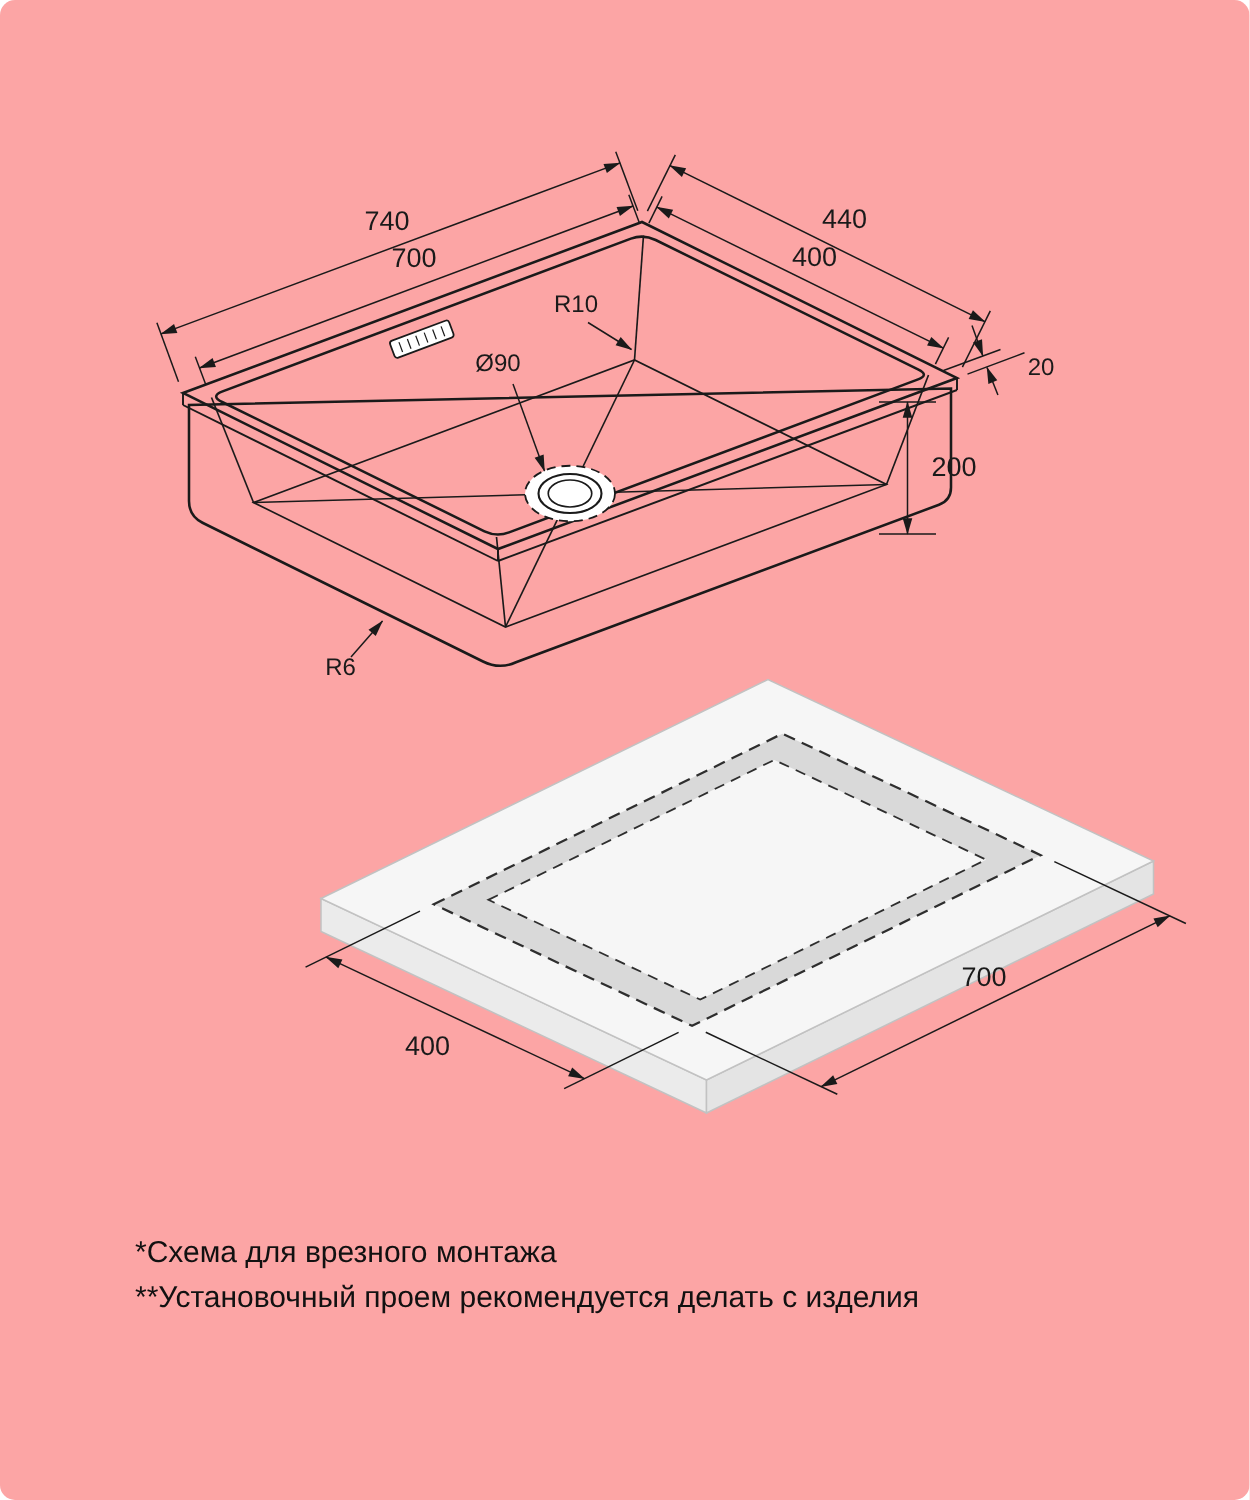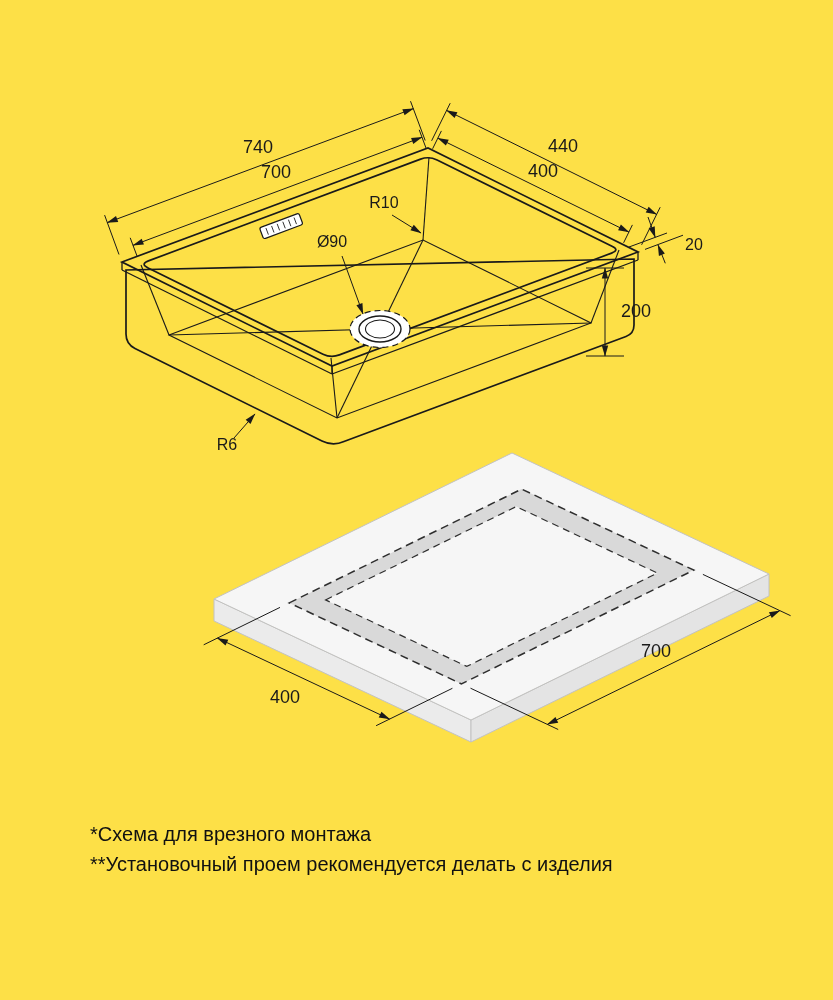--- a/index.html
+++ b/index.html
@@ -1,16 +1,16 @@
 <!DOCTYPE html>
 <html><head>
 <meta charset="utf-8">
 <style>
   html,body{margin:0;padding:0;background:#ffffff;}
-  .canvas{width:833px;height:1000px;background:#fde047;position:relative;overflow:hidden;}
+  .canvas{width:833px;height:1000px;background:#fca5a5;position:relative;overflow:hidden;border-radius:10px;}
   svg{display:block;}
   svg text{fill:#1a1a1a;font-family:"Liberation Sans",sans-serif;}
   .dimnum{font-size:18px;}
   .dimsmall{font-size:16px;}
   .note{font-size:20px;fill:#111111;}
   .ink{stroke:#1a1a1a;fill:none;}
   .thin{stroke-width:1.1;}
   .mid{stroke-width:1.3;}
   .thick{stroke-width:1.7;}
   .dimline{stroke:#1a1a1a;stroke-width:1;fill:none;}

